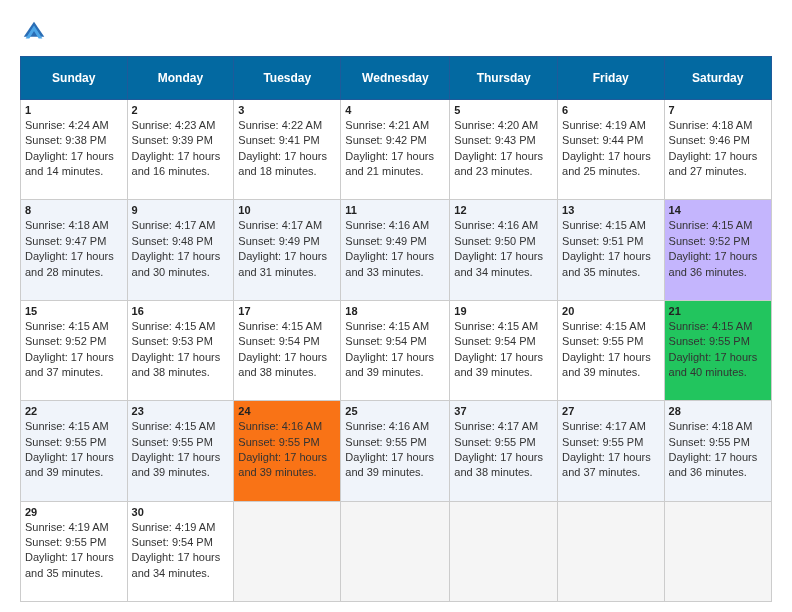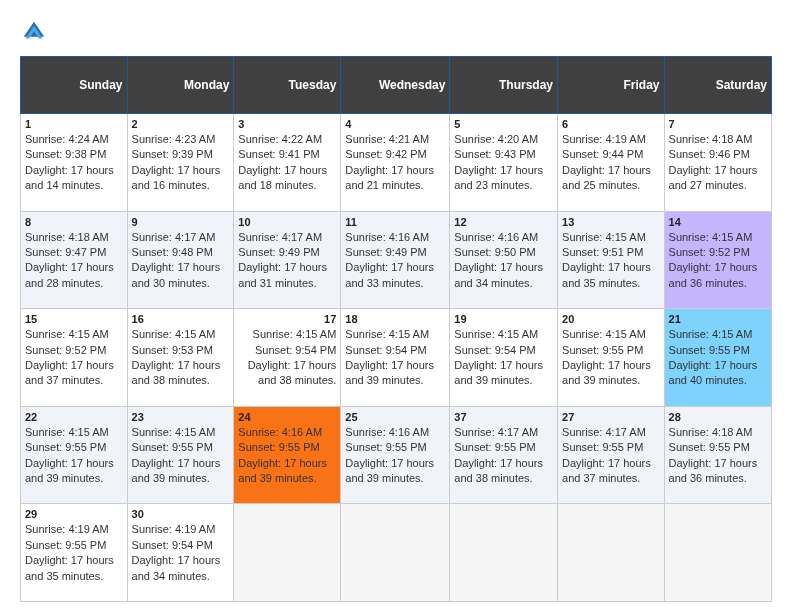--- a/index.html
+++ b/index.html
@@ -59,26 +59,26 @@
       font-size: 13px;
       color: #555;
     }
     .calendar {
       width: 100%;
       border-collapse: collapse;
       flex: 1;
       font-size: 9.5px;
     }
     .calendar thead tr th {
-      background: #404040;
+      background: #0369a1;
       color: #fff;
       font-weight: bold;
       font-size: 12px;
-      padding: 21px 4px;
-      text-align: right;
+      padding: 14px 4px;
+      text-align: center;
       border: 1px solid #1e5a9a;
     }
     .calendar tbody tr td {
       border: 1px solid #ccc;
       vertical-align: top;
       padding: 4px 4px;
       background: #fff;
       width: 113px;
     }
     .calendar tbody tr td.empty {
@@ -199,37 +199,37 @@
         </tr>
         <tr>
           <td style="background: rgb(255, 255, 255);">
             <span class="day-num">15</span>
             <div class="day-info">Sunrise: 4:15 AM<br>Sunset: 9:52 PM<br>Daylight: 17 hours and 37 minutes.</div>
           </td>
           <td style="background: rgb(255, 255, 255); margin-left: 12px;">
             <span class="day-num">16</span>
             <div class="day-info">Sunrise: 4:15 AM<br>Sunset: 9:53 PM<br>Daylight: 17 hours and 38 minutes.</div>
           </td>
-          <td style="background: rgb(255, 255, 255); text-align: right;">
+          <td style="background: rgb(255, 255, 255);">
             <span class="day-num">17</span>
             <div class="day-info">Sunrise: 4:15 AM<br>Sunset: 9:54 PM<br>Daylight: 17 hours and 38 minutes.</div>
           </td>
           <td style="background: rgb(255, 255, 255);">
             <span class="day-num">18</span>
             <div class="day-info">Sunrise: 4:15 AM<br>Sunset: 9:54 PM<br>Daylight: 17 hours and 39 minutes.</div>
           </td>
           <td style="background: rgb(255, 255, 255);">
             <span class="day-num">19</span>
             <div class="day-info">Sunrise: 4:15 AM<br>Sunset: 9:54 PM<br>Daylight: 17 hours and 39 minutes.</div>
           </td>
           <td style="background: rgb(255, 255, 255); border-radius: 24px;">
             <span class="day-num">20</span>
             <div class="day-info">Sunrise: 4:15 AM<br>Sunset: 9:55 PM<br>Daylight: 17 hours and 39 minutes.</div>
           </td>
-          <td style="background: #7dd3fc;">
+          <td style="background: #22c55e;">
             <span class="day-num">21</span>
             <div class="day-info">Sunrise: 4:15 AM<br>Sunset: 9:55 PM<br>Daylight: 17 hours and 40 minutes.</div>
           </td>
         </tr>
         <tr>
           <td style="background: rgb(240, 244, 250);">
             <span class="day-num">22</span>
             <div class="day-info">Sunrise: 4:15 AM<br>Sunset: 9:55 PM<br>Daylight: 17 hours and 39 minutes.</div>
           </td>
           <td style="background: rgb(240, 244, 250);">

